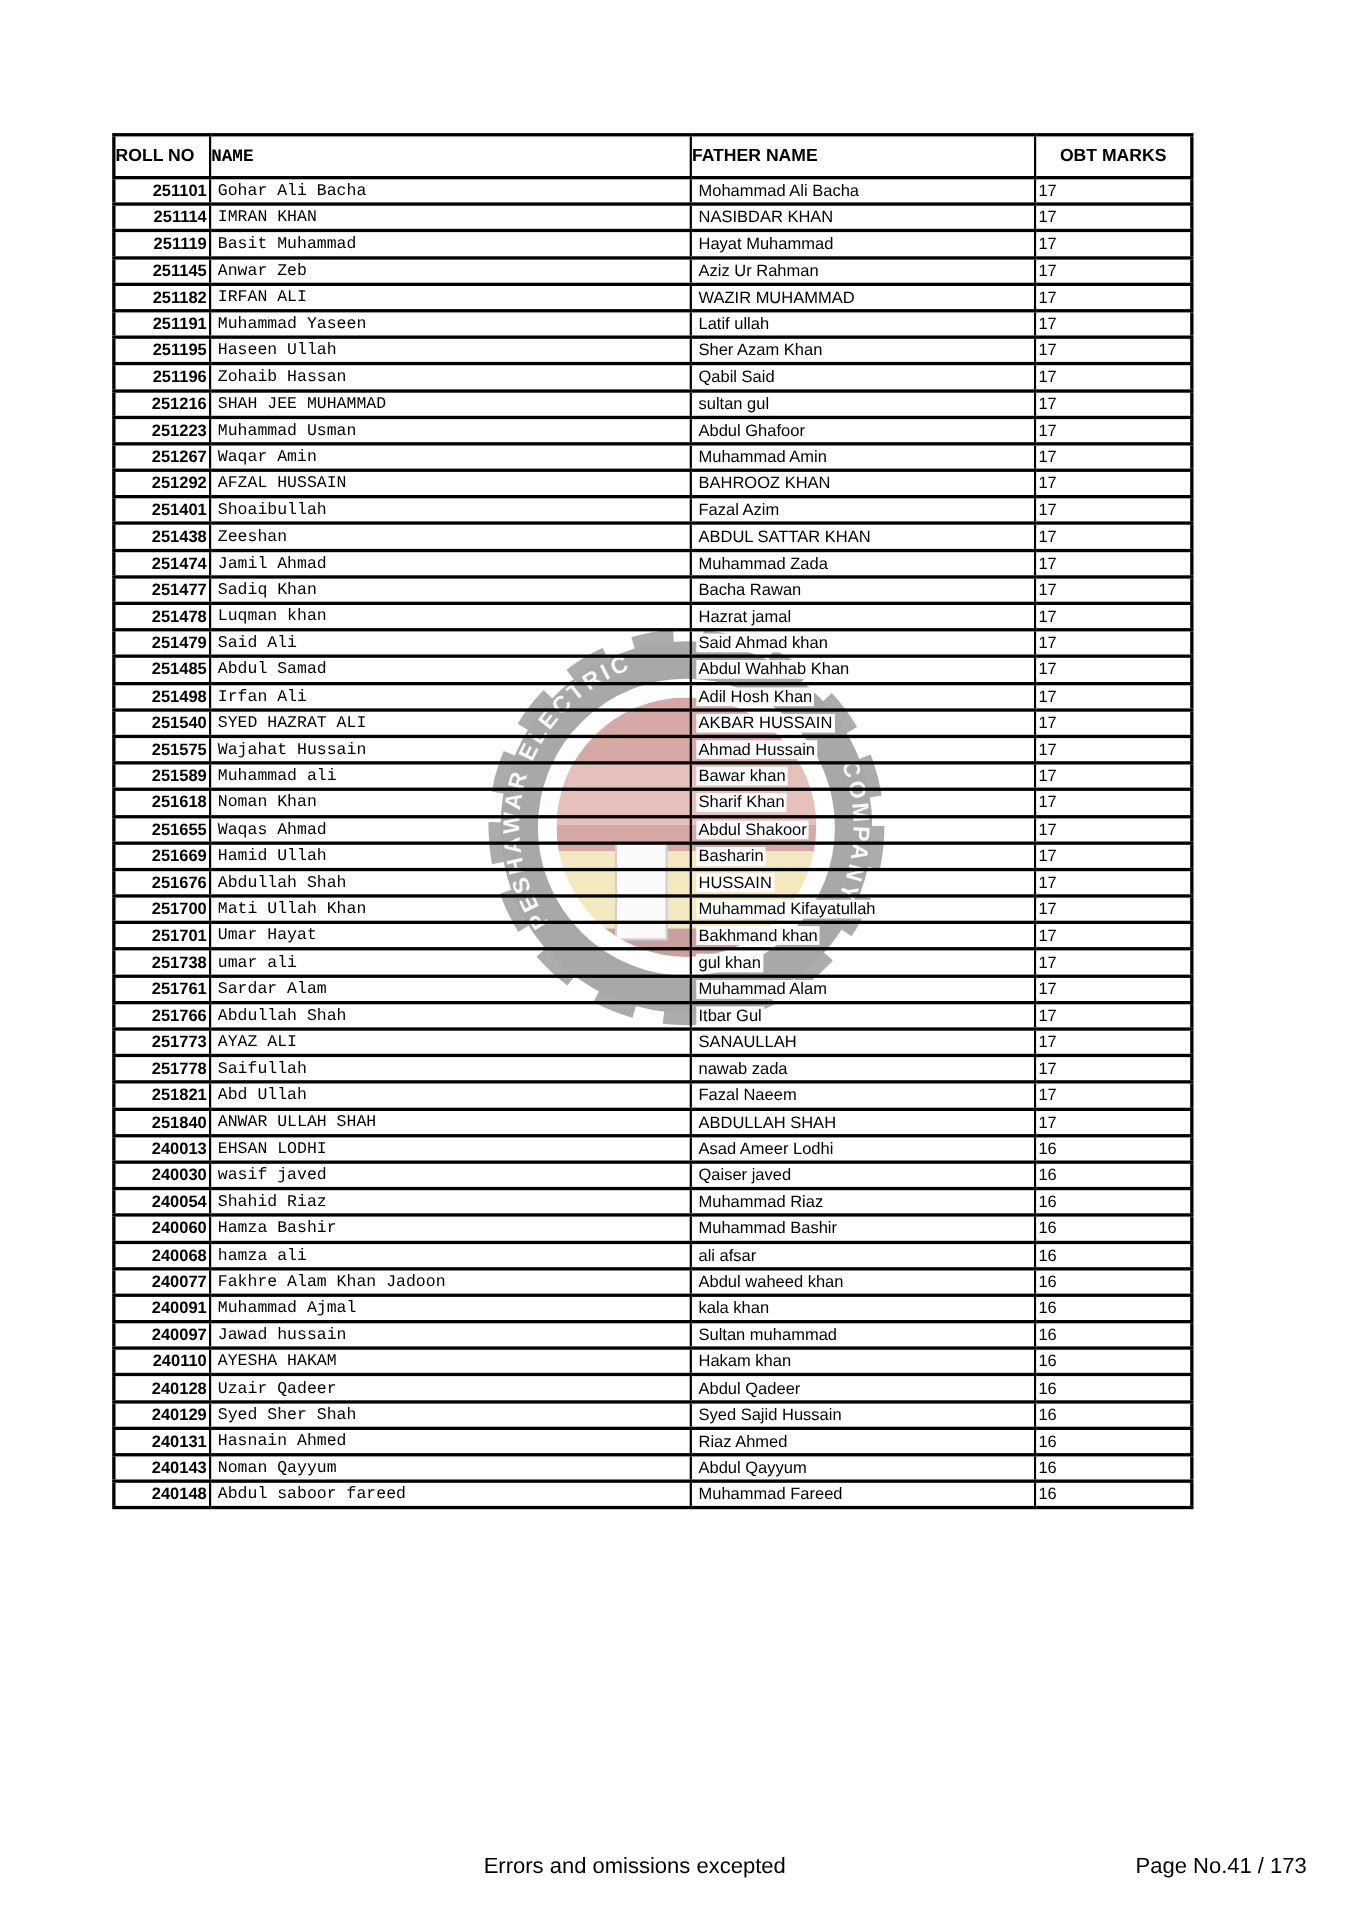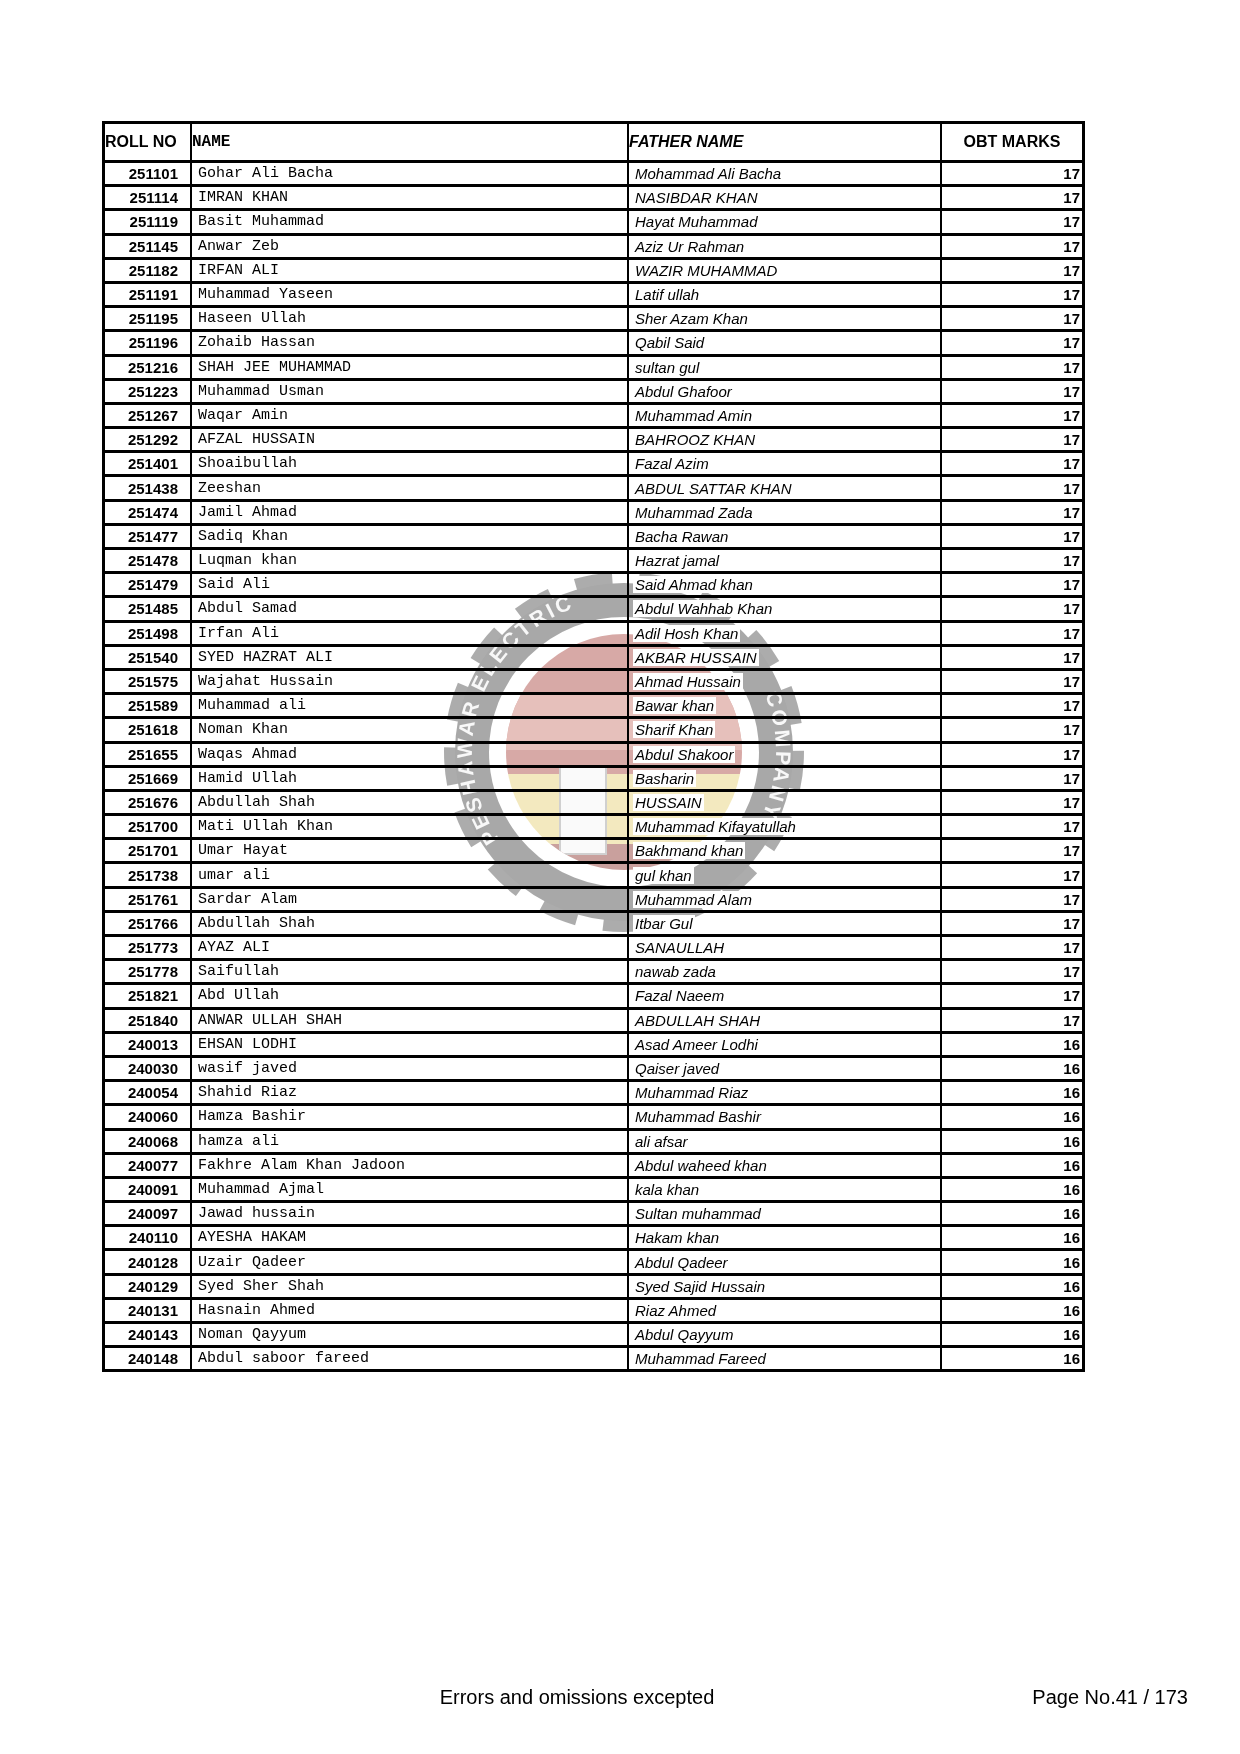--- a/index.html
+++ b/index.html
@@ -42,27 +42,27 @@
   thead tr{height:39px;}
   tbody tr{height:24.2px;}
   th{
     font-size:16px;font-weight:bold;text-align:left;
     padding-left:5px;
   }
   th.c-marks{text-align:center;padding-left:0;}
   td{font-size:15px;line-height:1;}
   .c-roll{width:85px;}
   .c-name{width:435px;font-family:Liberation Mono, monospace;}
-  .c-father{width:311px;font-style:italic;}
+  .c-father{width:311px;}
   .c-marks{width:140px;}
   td.c-roll{text-align:right;font-weight:bold;}
-  td.c-roll .cell-text{margin-right:10px;text-align:center;}
+  td.c-roll .cell-text{text-align:center;}
   td.c-name,td.c-father{text-align:left;}
   td.c-name .cell-text,td.c-father .cell-text{margin-left:4px;}
-  td.c-marks{text-align:right;font-weight:bold;}
+  td.c-marks{text-align:left;}
   .cell-text{
     background:#ffffff;          
     display:inline-block;
     padding:1px 2px;
   }
   
   .footer{
     position:absolute;left:0;top:1686px;width:1240px;height:22px;
     font-size:20px;z-index:1;
   }

